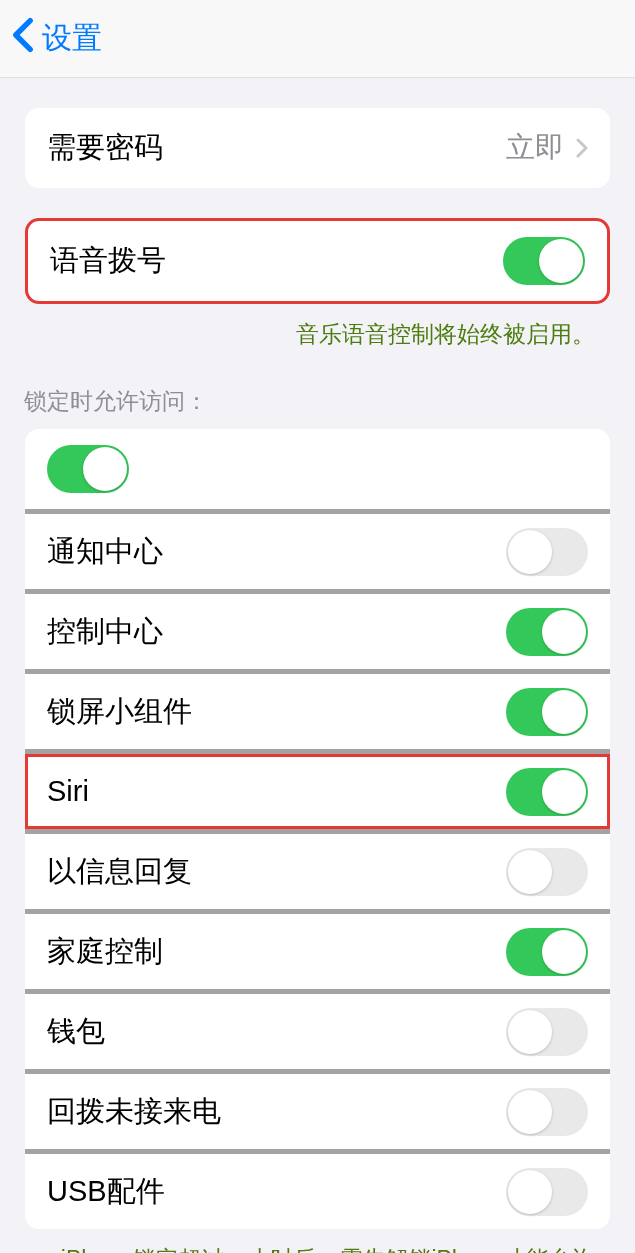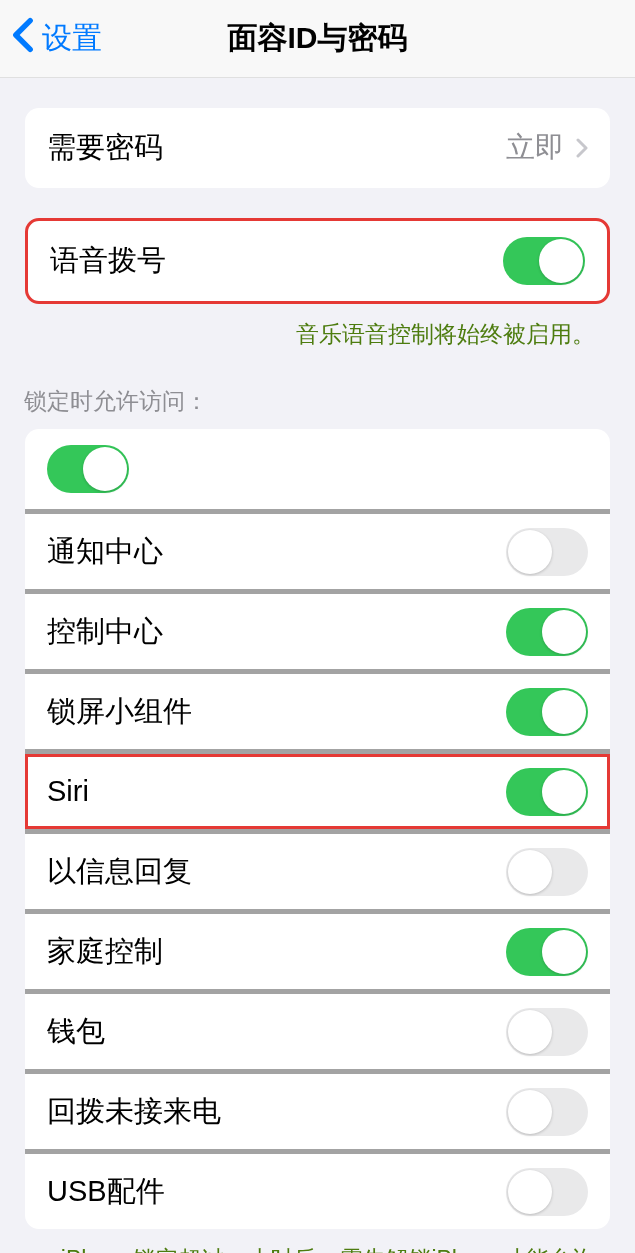--- a/index.html
+++ b/index.html
@@ -119,21 +119,20 @@
 
 <div class="nav">
   <div class="back">
     <span>
       <svg viewBox="0 0 12 20" fill="none" stroke="#007aff" stroke-width="3" stroke-linecap="round" stroke-linejoin="round">
           <polyline points="10,2 2,10 10,18"></polyline>
         </svg>
     </span>
     <span>设置</span>
   </div>
-  <div class="nav-title">面容ID与密码</div>
 </div>
 
 <div class="content">
 
   <div class="group">
     <div class="row">
       <div class="row-label">需要密码</div>
       <div class="row-right">
         <span class="row-value">立即</span>
         <span class="chevron">

